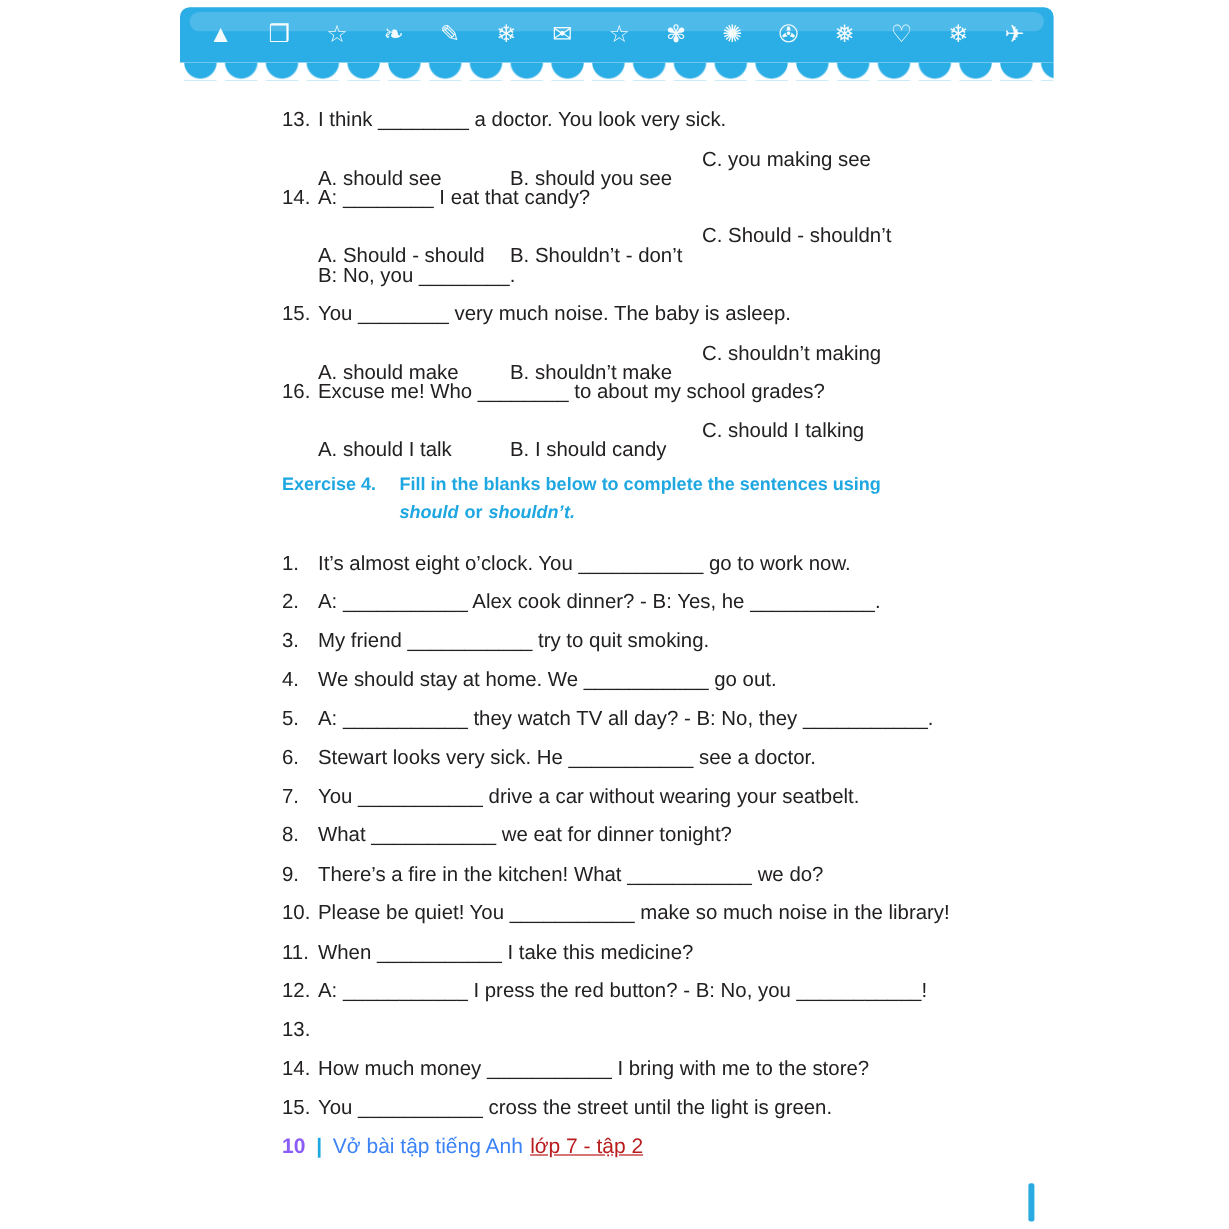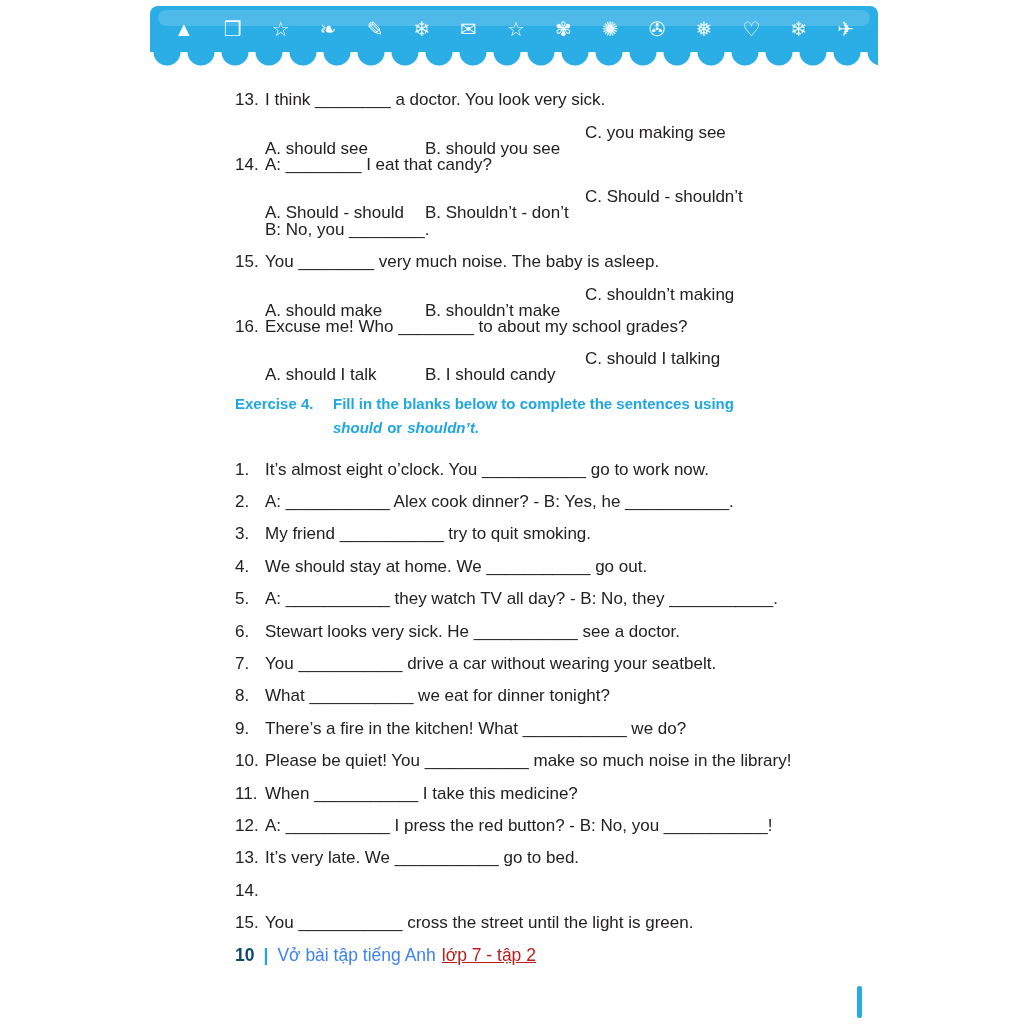--- a/index.html
+++ b/index.html
@@ -33,21 +33,21 @@
   
   .ex-heading{
     display:flex;margin-top:16px;margin-bottom:14px;
     color:#1ea7e1;font-weight:bold;font-size:15px;line-height:24px;
   }
   .ex-label{flex:0 0 98px;}
   .it{font-style:italic;}
   .ex-or{margin:0 5px;}
   
   .footer{position:absolute;left:235px;top:938px;height:34px;display:flex;align-items:center;font-size:17.5px;white-space:nowrap;}
-  .footer .pn{font-weight:bold;color:#0c4a6e;}
+  .footer .pn{font-weight:bold;color:#8b5cf6;}
   .footer .sep{color:#1ea7e1;margin:0 9px;font-weight:bold;}
   .footer .bt{color:#3b82f6;margin-right:6px;}
   .footer .bs{color:#b91c1c;text-decoration:underline;}
   .corner-mark{position:absolute;left:857px;top:986px;width:5px;height:32px;background:#29abe2;border-radius:2px;}
 </style>
 </head>
 <body>
 
 <div class="page">
 
@@ -215,25 +215,25 @@
           <span>When ___________ I take this medicine?</span>
         </div>
 
         <div class="line">
           <span class="num">12.</span>
           <span>A: ___________ I press the red button? - B: No, you ___________!</span>
         </div>
 
         <div class="line">
           <span class="num">13.</span>
-          <span>It’s very late. We ___________ go to bed.</span>
         </div>
 
         <div class="line">
           <span class="num">14.</span>
+          <span>How much money ___________ I bring with me to the store?</span>
         </div>
 
         <div class="line">
           <span class="num">15.</span>
           <span>You ___________ cross the street until the light is green.</span>
         </div>
 
     </section>
 
   </div>

